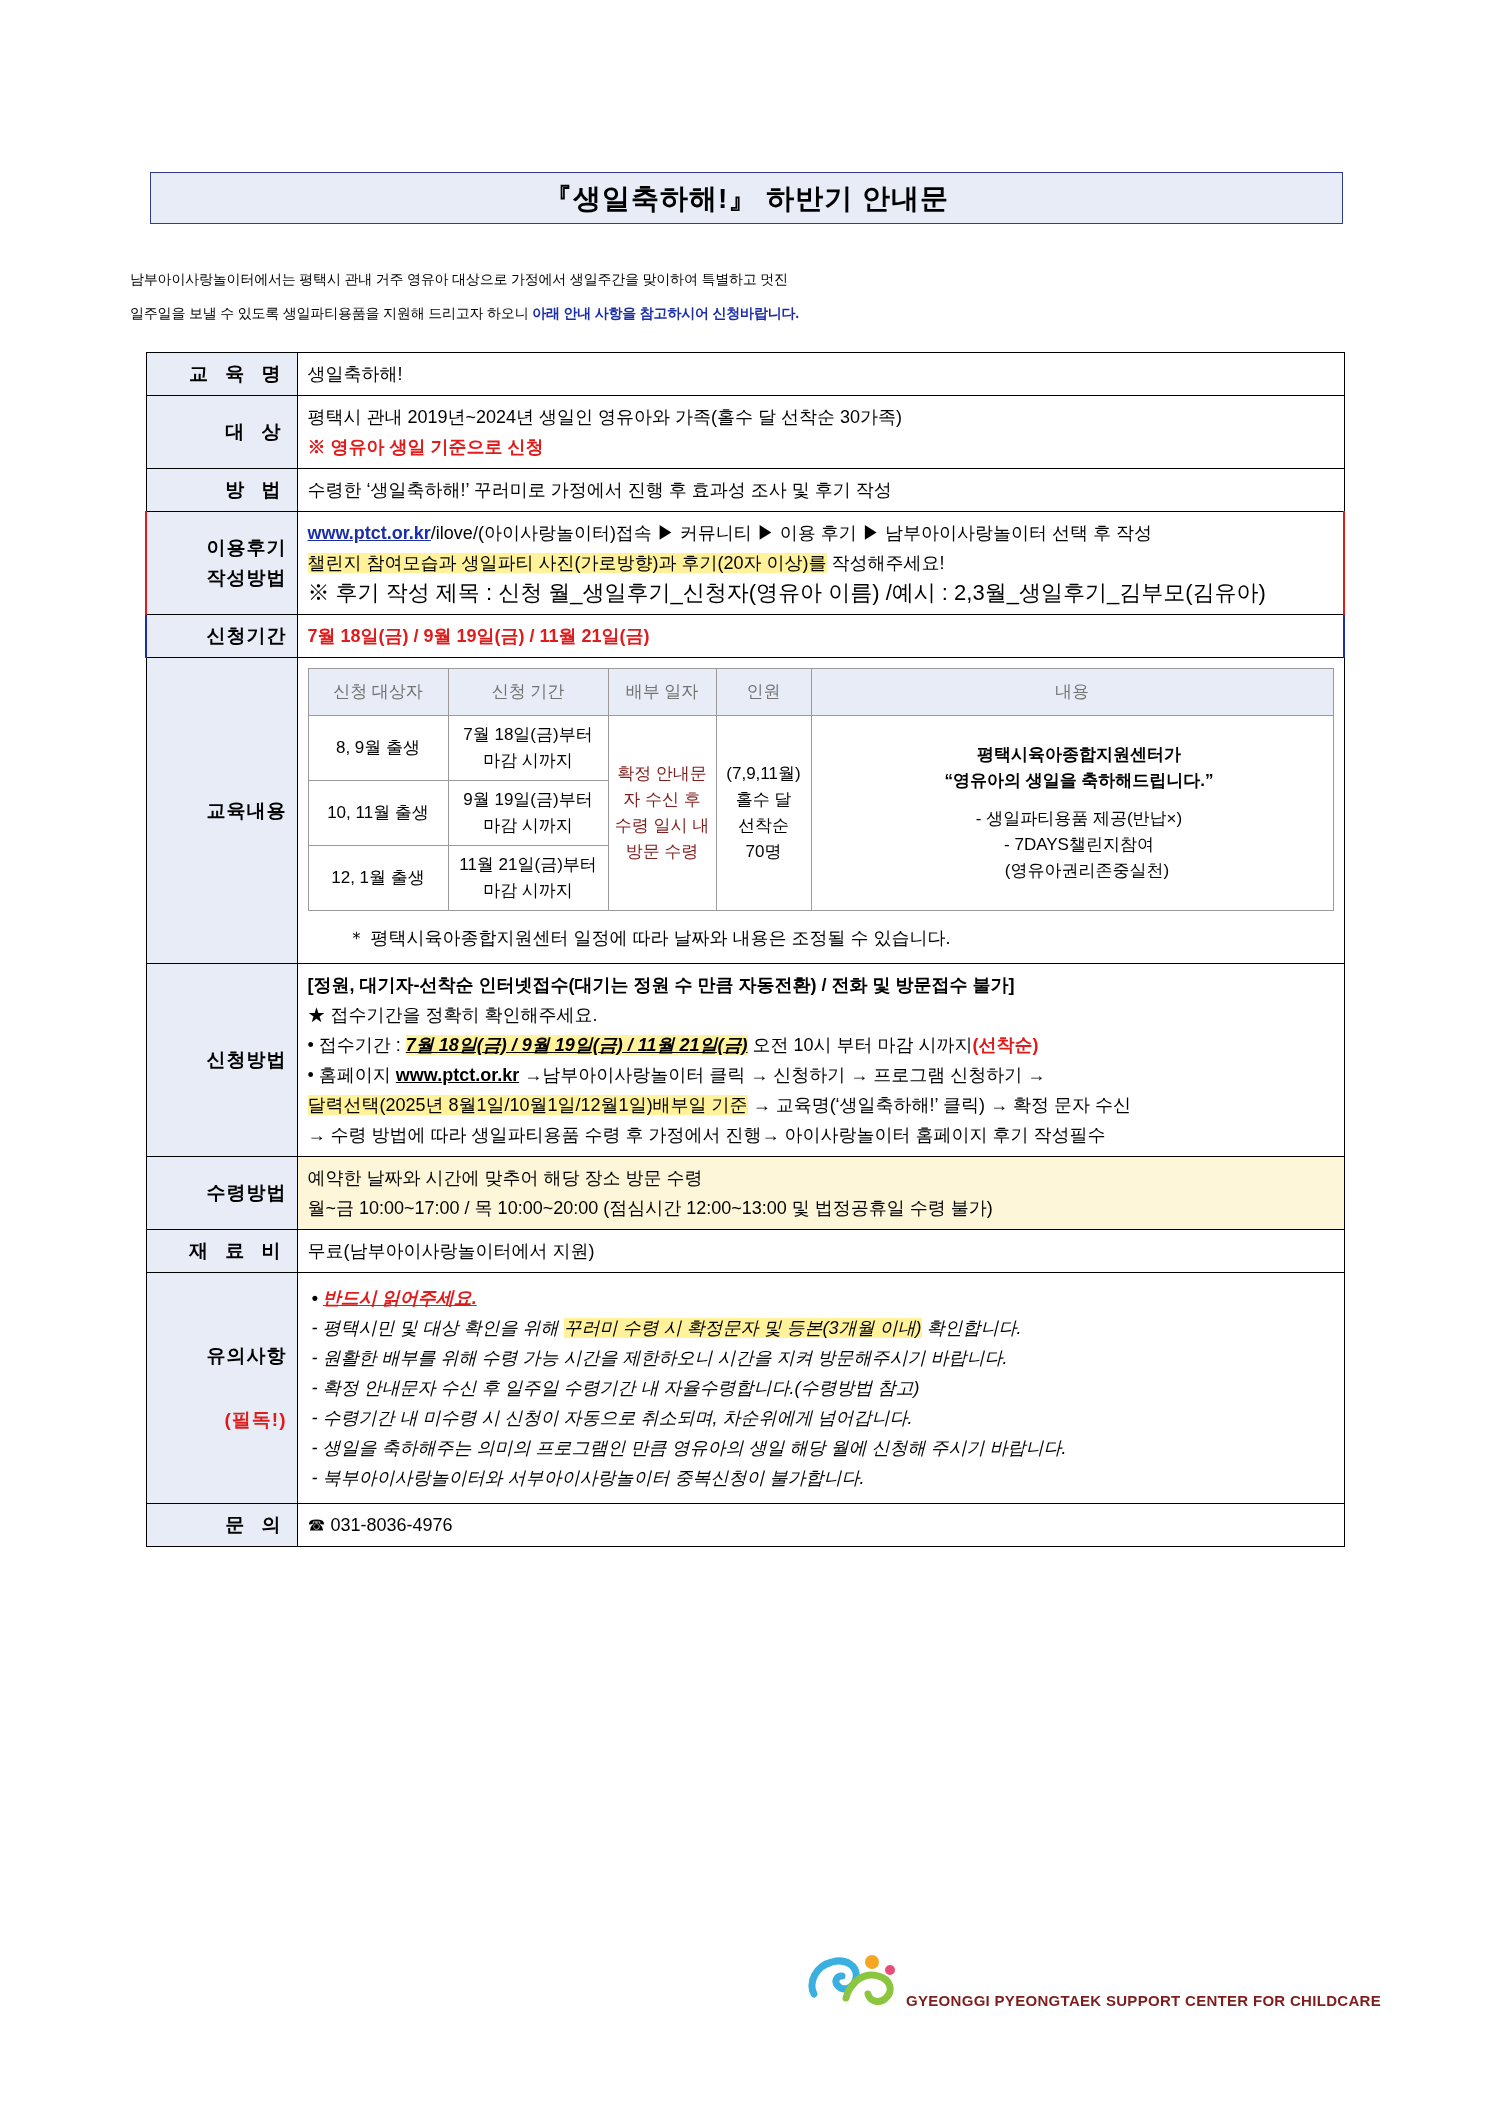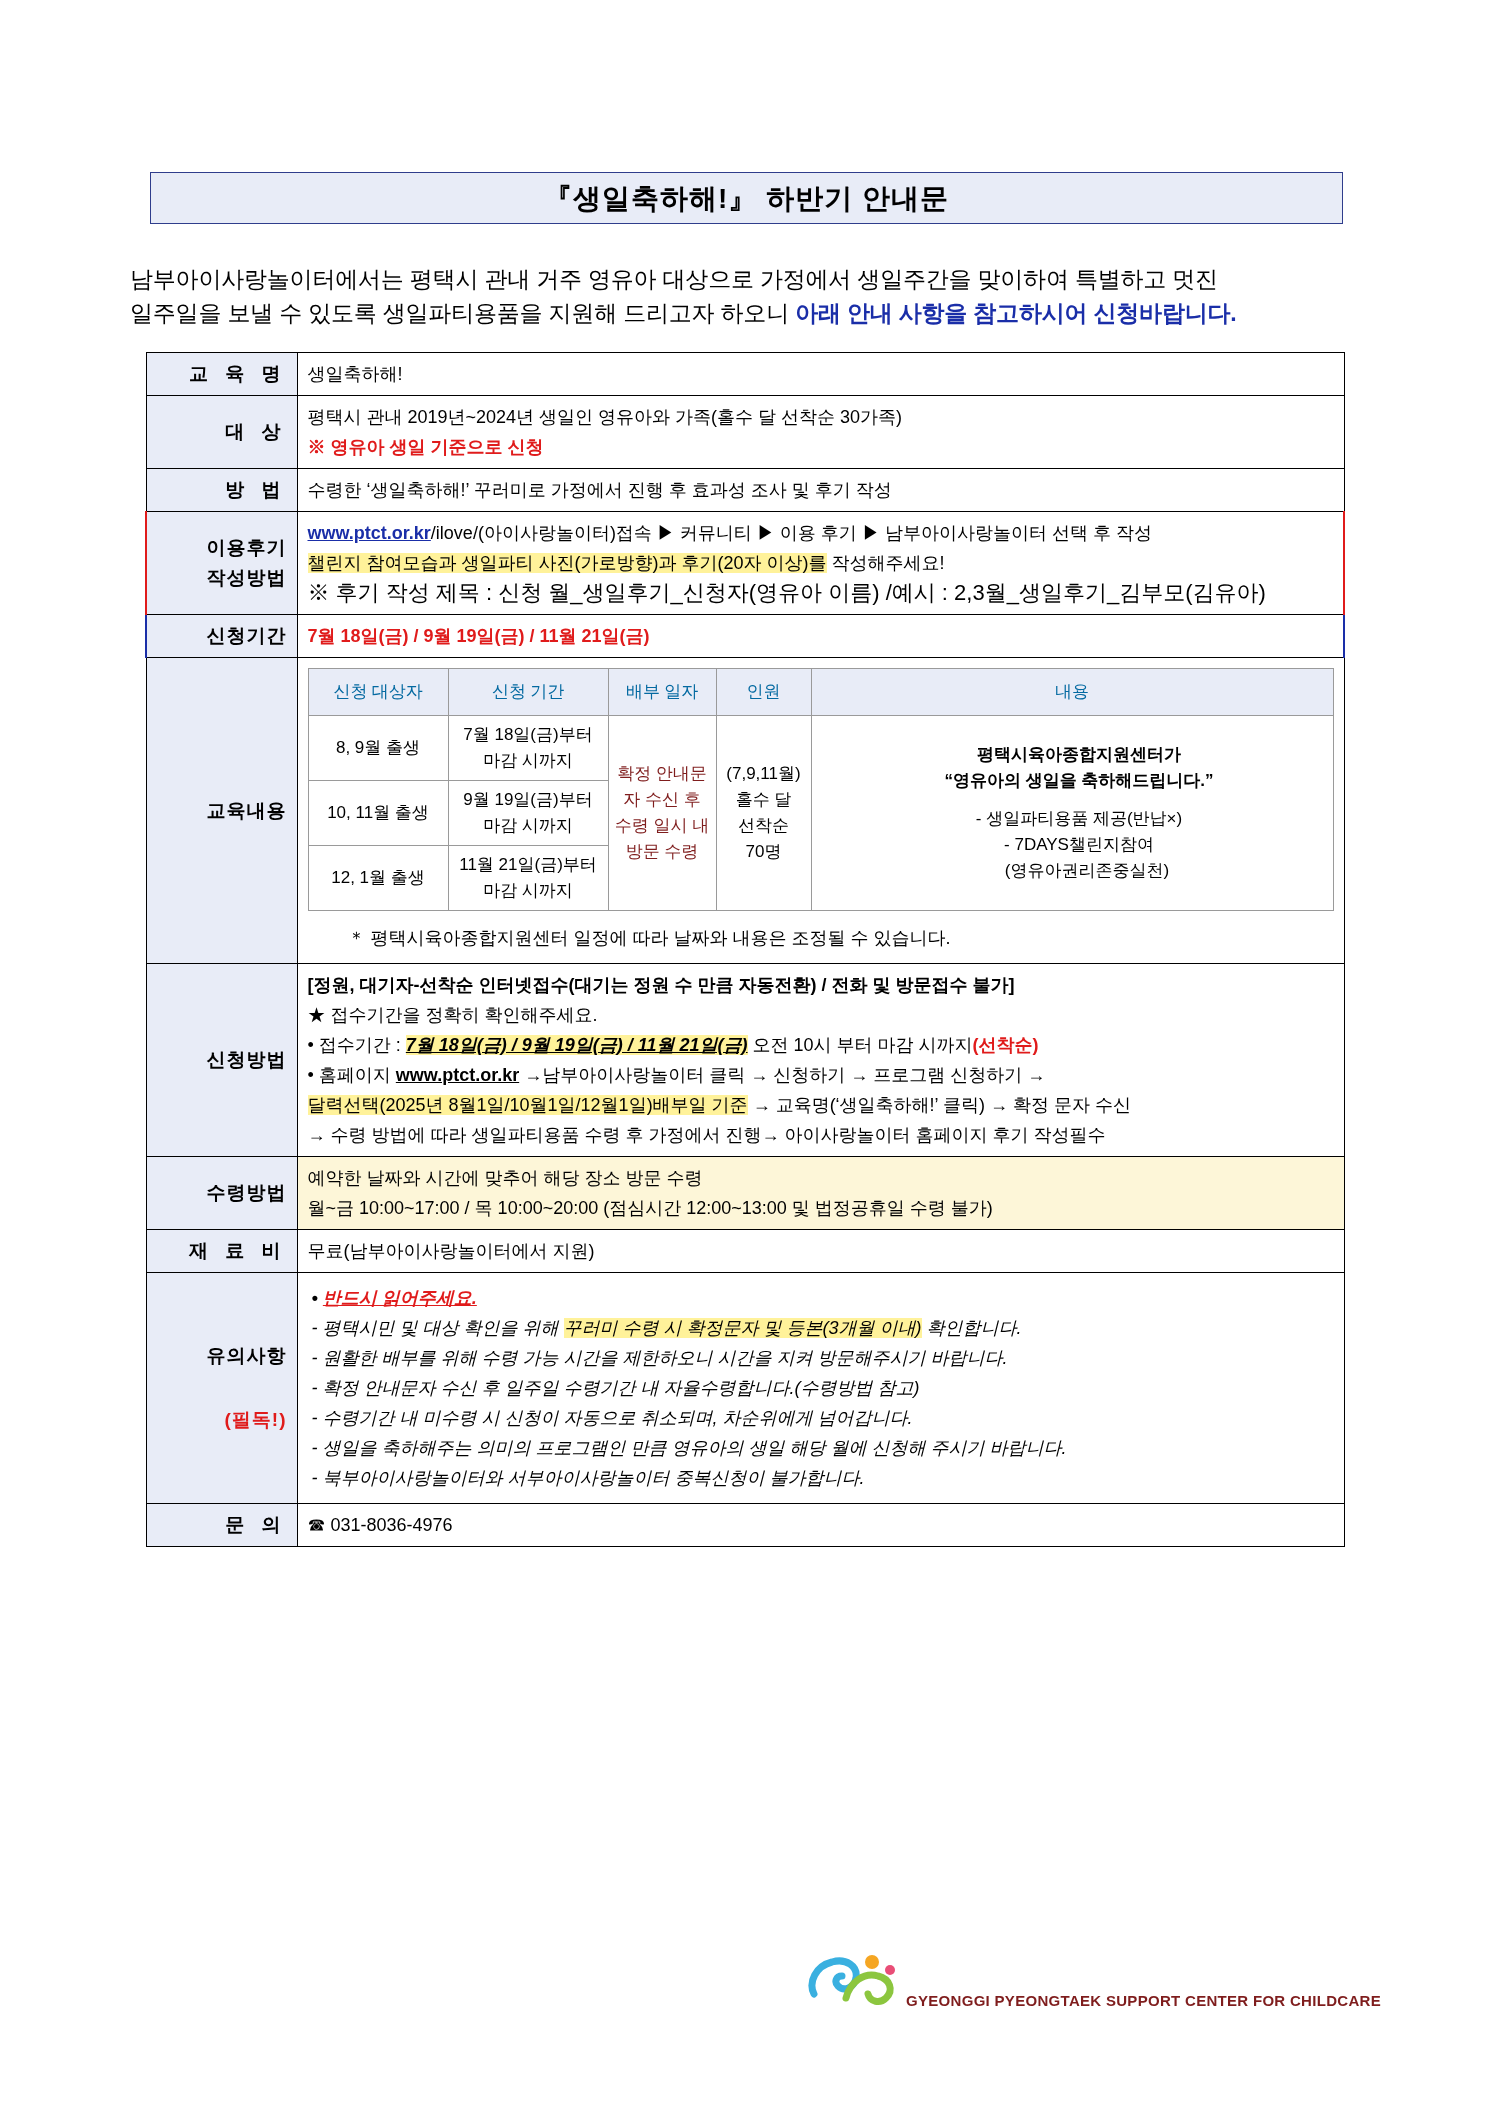--- a/index.html
+++ b/index.html
@@ -41,21 +41,21 @@
     font-size: 28px;
     font-weight: bold;
     letter-spacing: 1px;
     color: #000;
   }
   .intro {
     position: absolute;
     left: 130px;
     top: 262px;
     width: 1230px;
-    font-size: 23px;
+    font-size: 14px;
     line-height: 34px;
     letter-spacing: -0.2px;
   }
   .intro .hl-blue {
     color: #1a2ea8;
     font-weight: bold;
   }
   table.main {
     position: absolute;
     left: 145px;
@@ -110,22 +110,21 @@
     border: 1.2px solid #9a9a9a;
     text-align: center;
     vertical-align: middle;
     padding: 6px 4px;
     line-height: 26px;
   }
   table.inner th {
     background: #e8ecf7;
     font-weight: normal;
     height: 34px;
-    color: #0369a1;
-    font-family: Liberation Serif, serif;
+    color: #737373;
   }
   .inner-note {
     font-size: 18px;
     padding: 12px 0 4px 40px;
   }
   .center-blue { color: #7f1d1d; }
   .inner-desc {
     text-align: left;
     padding-left: 18px !important;
     line-height: 28px;

